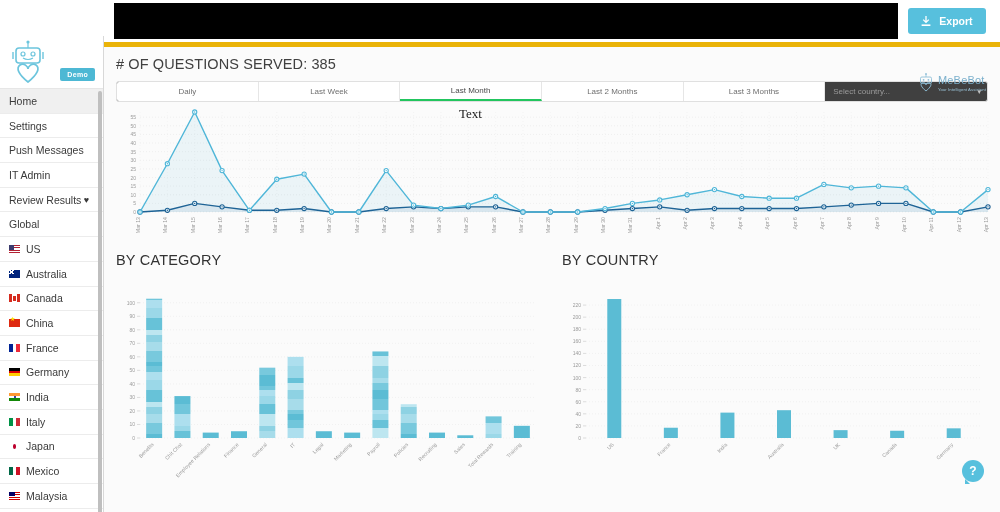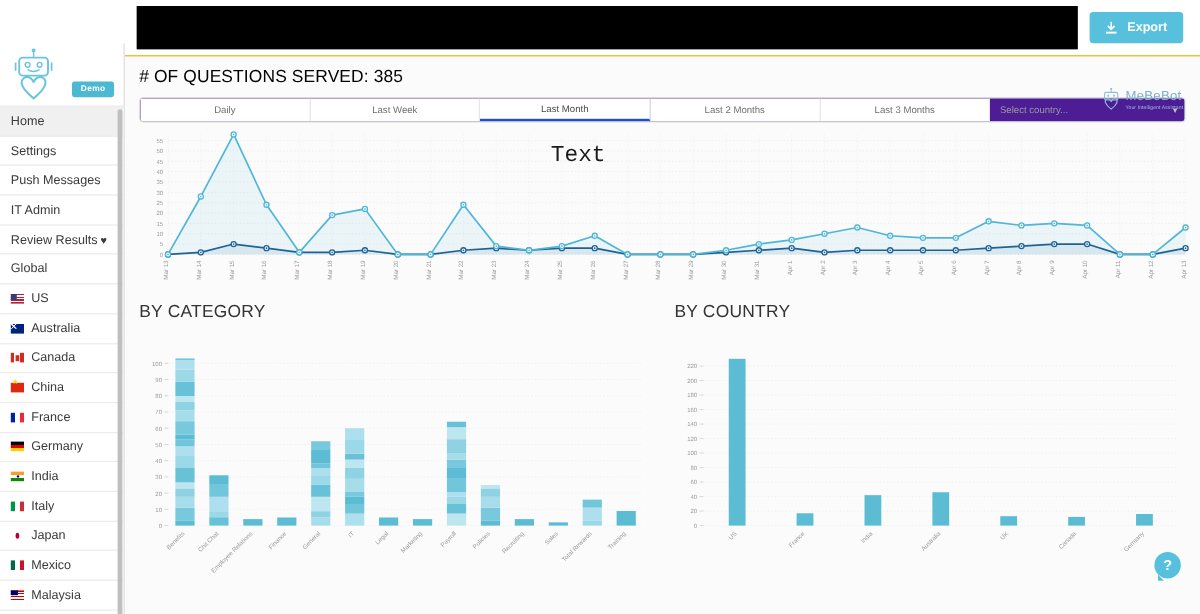--- a/index.html
+++ b/index.html
@@ -82,21 +82,21 @@
   .sb-scroll {
     position: absolute; right: 1px; top: 55px;
     width: 4px; height: 430px;
     background: #bfbfbf; border-radius: 2px;
   }
 
   
   .main { flex: 1; height: 512px; background: #fbfbfb; position: relative; overflow: hidden; }
   .topbar {
     height: 47px; background: #fff;
-    border-bottom: 1px solid #eab308;
+    border-bottom: 5px solid #eab308;
     display: flex; align-items: center;
     padding: 0 14px 0 10px;
   }
   .redact-bar {
     flex: 1; height: 36px;
     background: #000; border: 1px solid #000;
     margin-right: 10px;
   }
   .export-btn {
     background: #57c0dd; color: #fff;
@@ -107,54 +107,54 @@
     gap: 8px; padding: 0 11px;
     cursor: pointer;
   }
   .dl-icon { width: 10px; height: 11px; display:block; }
 
   .title-row {
     height: 30px; display: flex; align-items: center;
     justify-content: space-between;
     padding: 4px 14px 0 12px;
   }
-  .page-title { font-size: 14.5px; color: #000000; letter-spacing: .1px; }
+  .page-title { font-size: 14.5px; color: #404040; letter-spacing: .1px; }
   .mebebot-logo { display: flex; align-items: center; gap: 3px; margin-top: 36px; }
   .mb-mark { width: 18px; height: 19px; }
   .mb-text { line-height: 1; }
   .mb-name { font-size: 11px; color: #7bb0cc; letter-spacing: .2px; }
   .mb-tag { font-size: 4.2px; color: #9ac3d8; letter-spacing: .1px; display:block; margin-top:1px;}
 
   .tabs {
     display: flex; margin: 4px 12px 0 12px;
-    background: #4c1d95; border: 1px solid #e0e0e0;
+    background: #404040; border: 1px solid #e0e0e0;
     border-radius: 3px; height: 21px; overflow: hidden;
   }
   .tab {
     flex: 1; display: flex; align-items: center; justify-content: center;
     font-size: 8px; color: #6f6f6f;
     border-right: 1px solid #e6e6e6;
     cursor: pointer; background: #fff;
   }
-  .tab.active { border-bottom: 2px solid #1d4ed8; color: #4a4a4a; }
+  .tab.active { border-bottom: 2px solid #22c55e; color: #4a4a4a; }
   .country-select {
     flex: 1.05; display: flex; align-items: center;
     justify-content: space-between;
     font-size: 8px; color: #9a9a9a;
     padding: 0 6px 0 8px; cursor: pointer;
   }
   .caret { font-size: 7px; color: #c2c2c2; }
 
   
   .linechart-wrap { position: relative; margin: 4px 6px 0 10px; height: 140px; }
   .linechart-wrap svg { display: block; }
   .text-overlay {
-    position: absolute; left: 345px; top: 12px;
-    font-family: Liberation Mono, monospace;
-    font-size: 19px; color: #1b1b1b;
+    position: absolute; left: 345px; top: 0px;
+    font-family: Liberation Serif, serif;
+    font-size: 13px; color: #1b1b1b;
   }
 
   
   .panels { display: flex; padding: 0 6px 0 10px; gap: 12px; margin-top: 6px;}
   .panel { flex: 1; position: relative; }
   .panel-title {
     font-size: 14.5px; color: #333; letter-spacing: .2px;
     margin: 0 0 22px 2px;
   }
   .bar-svg { display: block; }

